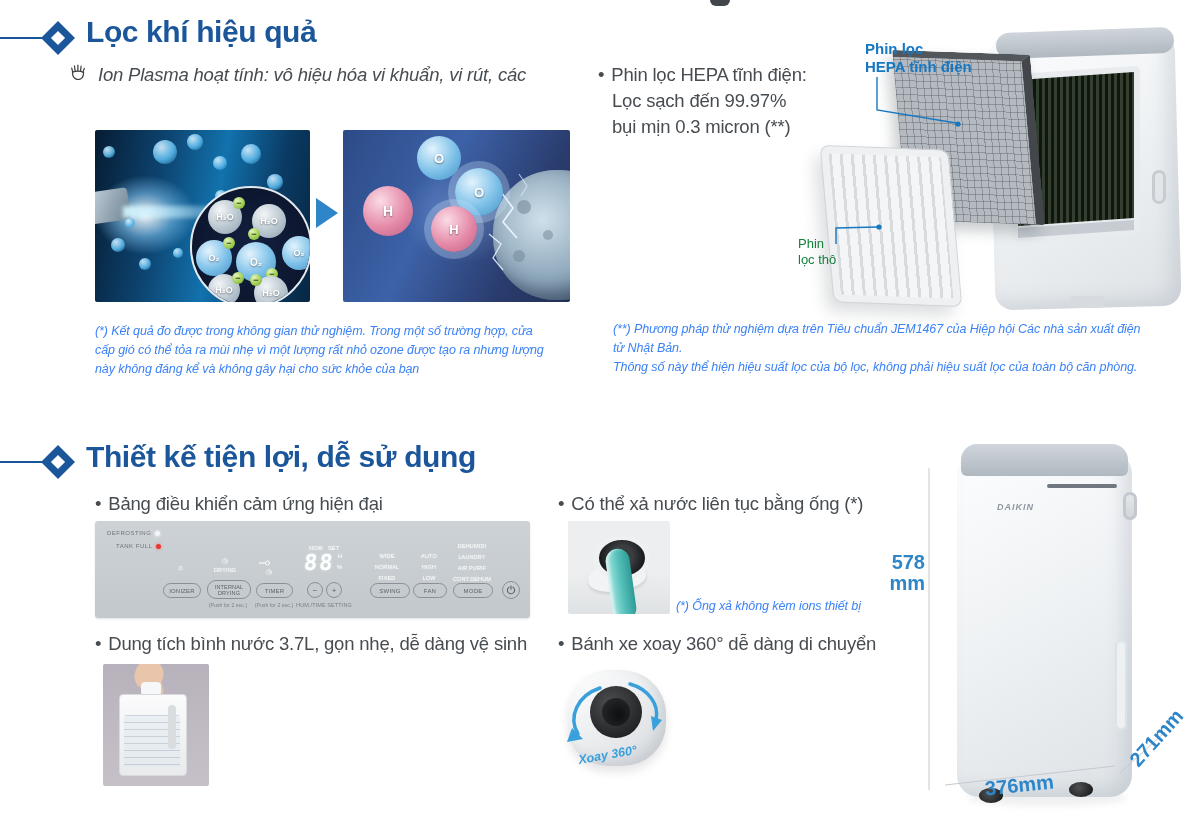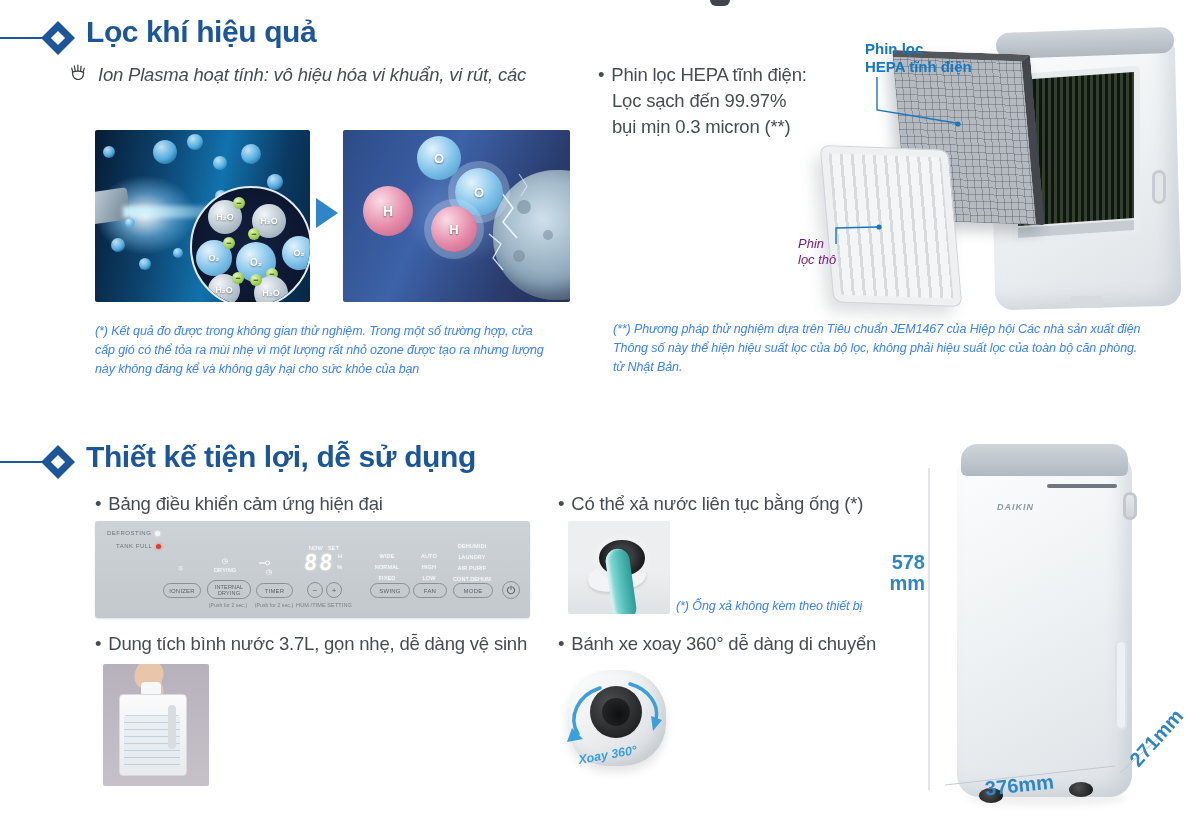--- a/index.html
+++ b/index.html
@@ -10,21 +10,21 @@
   .hline{height:2px;background:#1b569b;}
   .h1{font-size:30px;font-weight:bold;color:#1b569b;letter-spacing:-0.4px;white-space:nowrap;}
   .diamond{width:24px;height:24px;background:#1b569b;transform:rotate(45deg);}
   .diamond .di{position:absolute;left:7px;top:7px;width:10px;height:10px;background:#fff;}
   
   .brow{display:flex;gap:7px;font-size:18.5px;letter-spacing:-0.2px;color:#474c51;white-space:nowrap;}
   .bdot{color:#474c51;}
   .bodyln{font-size:18.5px;letter-spacing:-0.2px;color:#474c51;white-space:nowrap;}
   .note{font-style:italic;font-size:12.5px;color:#3b82f6;line-height:19px;letter-spacing:-0.1px;white-space:nowrap;}
   .bluelabel{color:#1778c2;font-weight:bold;font-size:15px;line-height:18px;white-space:nowrap;}
-  .graylabel{color:#701a75;font-size:13px;line-height:16px;white-space:nowrap;font-style:italic;}
+  .graylabel{color:#15803d;font-size:13px;line-height:16px;white-space:nowrap;}
   .dim{color:#2e86c9;font-weight:bold;font-size:20px;white-space:nowrap;}
   
   .photo{overflow:hidden;border-radius:2px;}
   .bub{position:absolute;border-radius:50%;background:radial-gradient(circle at 35% 30%,#d7f1ff,#57b6e9 55%,rgba(20,90,150,.25) 95%);opacity:.9;}
   .sphere{position:absolute;border-radius:50%;display:flex;align-items:center;justify-content:center;
           font-weight:bold;color:#fff;text-shadow:0 1px 2px rgba(0,0,0,.45);}
   .gray-sph{background:radial-gradient(circle at 35% 30%,#f2f5f7,#b9c6cf 55%,#8aa0ae);}
   .blue-sph{background:radial-gradient(circle at 35% 30%,#e2f3fd,#7cc0e8 55%,#4591c4);}
   .pink-sph{background:radial-gradient(circle at 35% 30%,#fadbe6,#e58aa8 55%,#c05e85);}
   .ring{box-shadow:0 0 0 7px rgba(205,228,252,.30);}
@@ -183,22 +183,22 @@
     <svg class="s" style="left:0;top:0;" width="418" height="290">
       <polyline points="107,47 107,80 186,93" fill="none" stroke="#1778c2" stroke-width="1.4"></polyline>
       <circle cx="188" cy="94" r="2.6" fill="#1778c2"></circle>
       <polyline points="66,214 66,198 107,197" fill="none" stroke="#1778c2" stroke-width="1.4"></polyline>
       <circle cx="109" cy="197" r="2.6" fill="#1778c2"></circle>
     </svg>
   </div>
 
   <div class="s note" style="left:613px;top:320px;">
     <div>(**) Phương pháp thử nghiệm dựa trên Tiêu chuẩn JEM1467 của Hiệp hội Các nhà sản xuất điện</div>
+    <div>tử Nhật Bản.</div>
     <div>Thông số này thể hiện hiệu suất lọc của bộ lọc, không phải hiệu suất lọc của toàn bộ căn phòng.</div>
-    <div>tử Nhật Bản.</div>
   </div>
 
   <div class="s hline" style="left:0;top:461px;width:46px;"></div>
   <span class="s diamond" style="left:46px;top:450px;">
       <span class="di"></span>
     </span>
   <div class="s h1" style="left:86px;top:440px;">Thiết kế tiện lợi, dễ sử dụng</div>
 
   <div class="s brow" style="left:95px;top:493px;">
     <span class="bdot">•</span>
@@ -297,21 +297,21 @@
 
   <div class="s brow" style="left:558px;top:493px;">
     <span class="bdot">•</span>
     <span>Có thể xả nước liên tục bằng ống (*)</span>
   </div>
   <div class="s photo" style="left:568px;top:521px;width:102px;height:93px;background:linear-gradient(180deg,#eceeef 0 55%,#dfe2e4 100%);">
     <div class="s" style="left:20px;top:42px;width:58px;height:28px;background:#f1f3f4;border-radius:45%;transform:rotate(-8deg);box-shadow:0 2px 3px rgba(0,0,0,.12);"></div>
     <div class="s" style="left:26px;top:14px;width:46px;height:36px;border-radius:50%;background:radial-gradient(circle at 50% 45%,#3a3e41 0 35%,#17191b 75%);border:5px solid #eef0f2;"></div>
     <div class="s" style="left:36px;top:28px;width:24px;height:72px;border-radius:12px;transform:rotate(-8deg);transform-origin:50% 0;background:linear-gradient(90deg,#a8e6e1,#57c2bc 50%,#2f9b96);box-shadow:inset 3px 0 3px rgba(255,255,255,.55);"></div>
   </div>
-  <div class="s note" style="left:676px;top:597px;">(*) Ống xả không kèm theo thiết bị</div>
+  <div class="s note" style="left:676px;top:597px;">(*) Ống xả không kèm ions thiết bị</div>
 
   <div class="s brow" style="left:558px;top:633px;">
     <span class="bdot">•</span>
     <span>Bánh xe xoay 360° dễ dàng di chuyển</span>
   </div>
   <div class="s photo" style="left:562px;top:660px;width:112px;height:120px;background:#ffffff;">
     <div class="s" style="left:6px;top:10px;width:98px;height:96px;border-radius:42% 46% 44% 40%;background:linear-gradient(140deg,#ffffff,#e9ebed 55%,#d7dadd);box-shadow:0 6px 10px rgba(0,0,0,.10),inset -6px -6px 12px rgba(170,178,185,.4);"></div>
     <div class="s caster" style="left:28px;top:26px;width:52px;height:52px;">
       <span class="s" style="left:12px;top:12px;width:28px;height:28px;border-radius:50%;background:radial-gradient(circle at 60% 60%,#0e0f10,#232425 70%);"></span>
     </div>

